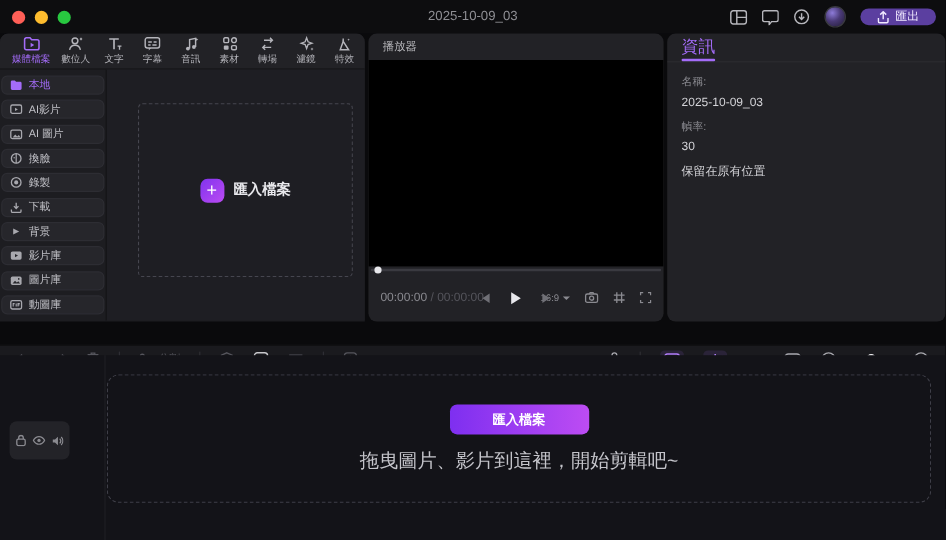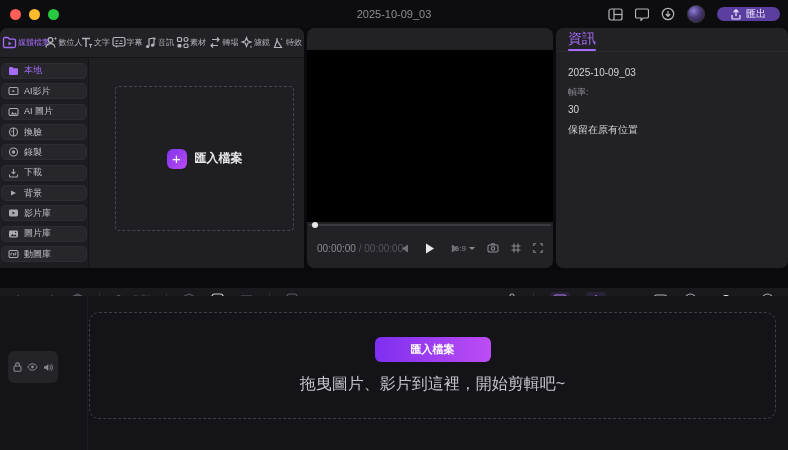--- a/index.html
+++ b/index.html
@@ -20,21 +20,21 @@
 
   
   .main { position:absolute; top:28px; left:0; width:788px; height:240px; display:flex; gap:3px; }
   .panel { background:#1d1d21; border-radius:7px; position:relative; overflow:hidden; }
   .panel.left { width:304px; border-radius:7px 7px 0 0; }
   .panel.player { flex:1; background:#222226; }
   .panel.info { width:232px; background:#222226; }
 
   
   .tabbar { height:30px; background:#222226; display:flex; align-items:center; padding:0 6px; gap:2px; border-bottom:1px solid #141417; }
-  .mtab { display:flex; align-items:center; justify-content:center; gap:1px; min-width:30px; padding:1px 2px; color:#b4b4ba; cursor:pointer; }
+  .mtab { display:flex; flex-direction:column; align-items:center; justify-content:center; gap:1px; min-width:30px; padding:1px 2px; color:#b4b4ba; cursor:pointer; }
   .mtab .tlabel { font-size:8px; white-space:nowrap; }
   .mtab.active { color:#a46cf8; }
   .mtab.wide { min-width:40px; }
 
   
   .left-body { display:flex; height:209px; }
   .sidebar { width:88px; padding:5px 1px; display:flex; flex-direction:column; gap:4.4px; }
   .side-item { display:flex; align-items:center; gap:5px; background:#26262b; border:1px solid #2d2d33; border-radius:5px; height:17px; padding:0 6px; color:#c2c2c8; font-size:9px; cursor:pointer; white-space:nowrap; }
   .side-item.active { color:#a46cf8; }
   .side-item .sicon { display:flex; color:#a8a8ae; }
@@ -329,20 +329,21 @@
           <div class="dz-head">
             <span class="plus-badge">+</span>
             <span class="dz-title">匯入檔案</span>
           </div>
         </div>
       </div>
     </div>
   </div>
 
   <div class="panel player">
+    <div class="p-head">播放器</div>
     <div class="video"></div>
     <div class="scrubber">
       <div class="scrub-line"></div>
       <div class="scrub-dot"></div>
     </div>
     <div class="p-controls">
       <div class="time">
         <span>00:00:00</span>
         <span class="total"> <span>/</span> </span><span class="total">00:00:00</span>
       </div>
@@ -387,20 +388,21 @@
           </span>
       </div>
     </div>
   </div>
 
   <div class="panel info">
     <div class="i-tabrow">
       <div class="i-tab">資訊</div>
     </div>
     <div class="i-fields">
+      <div class="i-label">名稱:</div>
       <div class="i-value">2025-10-09_03</div>
       <div class="i-label">幀率:</div>
       <div class="i-value">30</div>
       <div class="i-value">保留在原有位置</div>
     </div>
   </div>
 </div>
 
 <div class="tl-toolbar">
   <span class="tool">

